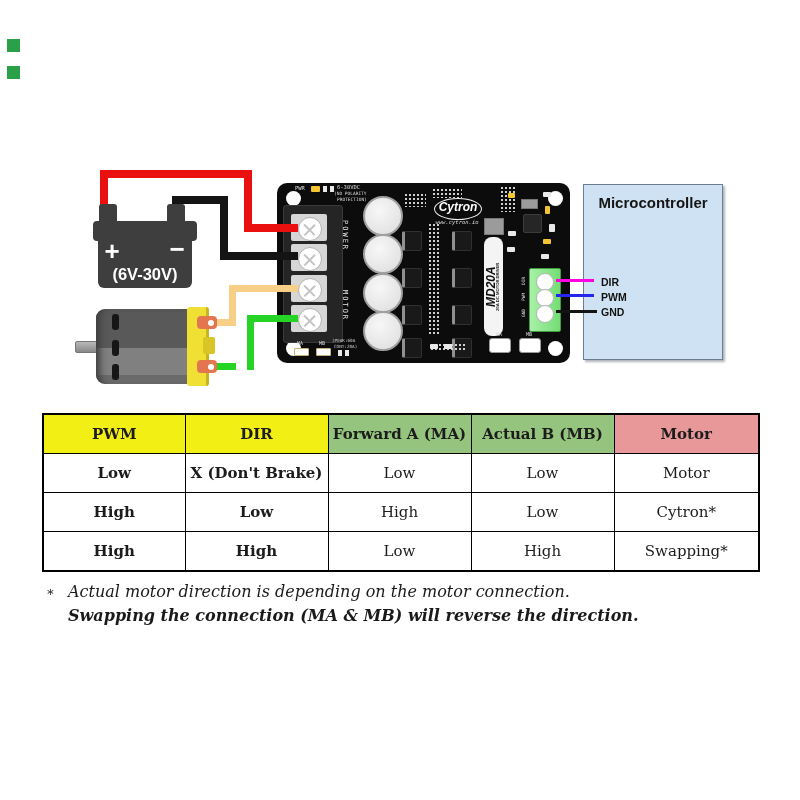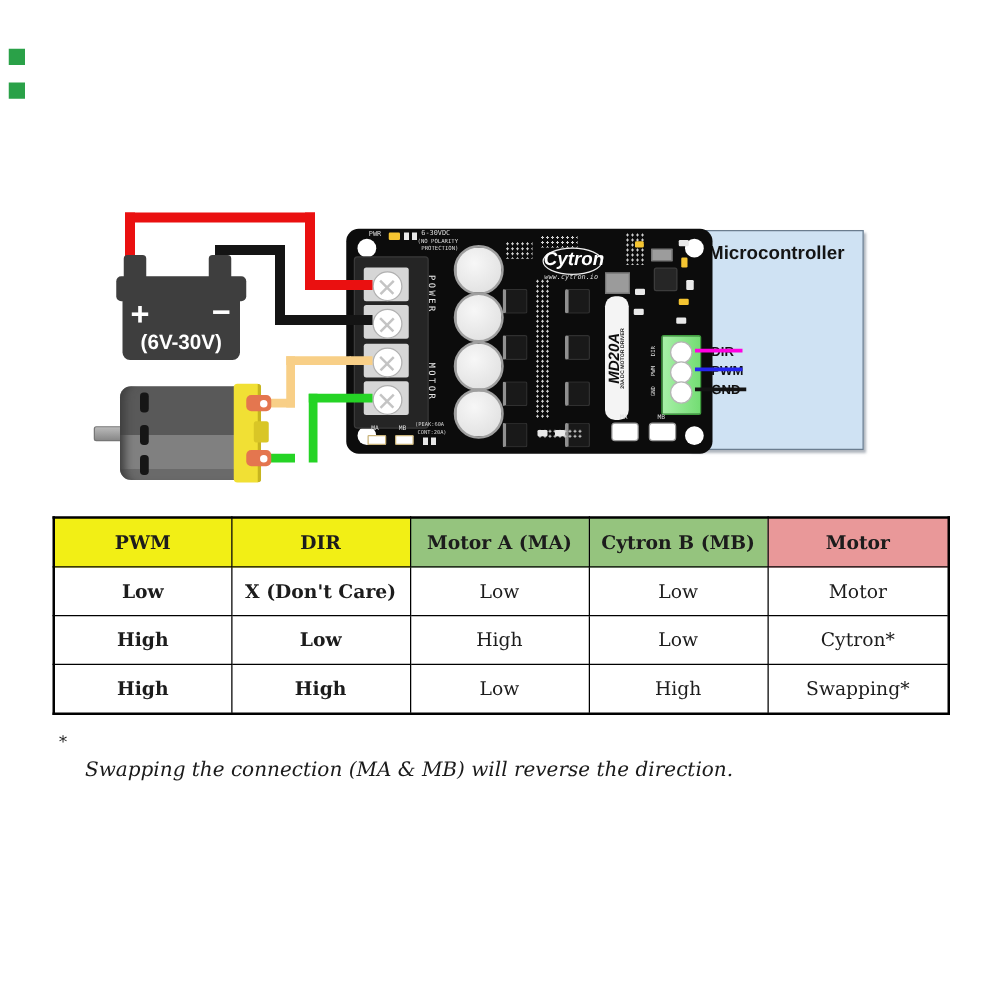--- a/index.html
+++ b/index.html
@@ -64,38 +64,38 @@
   .cap{position:absolute;left:86px;width:36px;height:36px;border-radius:50%;
        background:radial-gradient(circle at 40% 35%,#f7f7f7,#dcdcdc);border:2px solid #9f9f9f;}
   .fet{position:absolute;width:16px;height:18px;background:#191919;border:1px solid #303030;
        border-left:3px solid #909090;border-radius:2px;}
   .dots{position:absolute;background-image:radial-gradient(#d0d0d0 0.8px,transparent 1px);
         background-size:4px 4px;}
   .pad{position:absolute;background:#e9e9e9;border-radius:1px;}
   .pad.y{background:#f5c531;}
   .padrow{position:absolute;background:repeating-linear-gradient(90deg,#e8e8e8 0 4px,transparent 4px 7px);}
   .logo{position:absolute;left:157px;top:15px;width:46px;height:20px;border:1.5px solid #eee;
-        border-radius:50%;color:#fff;font-style:italic;font-weight:bold;font-size:15px;line-height:17px;
-        text-align:left;}
+        border-radius:50%;color:#fff;font-style:italic;font-weight:bold;font-size:12px;line-height:17px;
+        text-align:center;}
   .mdstrip{position:absolute;left:207px;top:54px;width:19px;height:99px;background:#f4f4f4;
            border-radius:8px;}
   .greencomp{position:absolute;left:207px;top:35px;width:18px;height:15px;background:#9b9b9b;
              border:1px solid #777;}
   .gterm{position:absolute;left:252px;top:85px;width:30px;height:62px;border-radius:2px;
          background:linear-gradient(90deg,#a8f0a8,var(--terminal_green,#74dd74));border:1px solid #3f9f3f;}
   .gpin{position:absolute;left:259px;width:16px;height:16px;background:#fff;border:1px solid #b5b5b5;
         border-radius:50%;}
   .btn{position:absolute;width:20px;height:13px;background:#fff;border:1.5px solid #9b9b9b;border-radius:3px;}
   .led{position:absolute;width:13px;height:6px;background:#fff;border:1px solid #c9b37a;border-radius:1px;}
   .ic{position:absolute;left:246px;top:31px;width:17px;height:17px;background:#262626;
       border:1px solid #3c3c3c;border-radius:2px;}
   .res{position:absolute;left:244px;top:16px;width:15px;height:8px;background:#9c9c9c;border:1px solid #777;}
 
   
-  .mcu{position:absolute;left:551px;top:184px;width:138px;height:174px;background:var(--mcu_fill,#cfe2f3);
+  .mcu{position:absolute;left:583px;top:184px;width:138px;height:174px;background:var(--mcu_fill,#cfe2f3);
        border:1.5px solid #6b7d8f;box-shadow:2px 2px 2px rgba(110,120,135,.55);z-index:1;}
   .mcu-title{position:absolute;left:0;top:9px;width:100%;text-align:center;font-weight:bold;
              font-size:15px;color:#151515;}
   .mcu-pin{position:absolute;left:17px;font-weight:bold;font-size:10.5px;color:#111;line-height:10px;}
 
   
   table.truth{position:absolute;left:42px;top:413px;width:716px;border-collapse:collapse;
               table-layout:fixed;font-family:"DejaVu Serif",serif;color:#1c1c1c;z-index:1;
               border:2.5px solid #000;}
   table.truth th,table.truth td{border:1.6px solid #000;text-align:center;vertical-align:middle;
@@ -103,21 +103,21 @@
   table.truth th{font-weight:bold;}
   .h-yel{background:var(--header_yellow,#f2ef15);}
   .h-grn{background:var(--header_green,#95c47e);}
   .h-red{background:var(--header_red,#e99899);}
   td.b{font-weight:bold;}
 
   
   .fn{position:absolute;font-family:"DejaVu Serif",serif;font-style:italic;color:#1a1a1a;}
   .fn-sym{left:46px;top:584px;font-size:13px;}
   .fn-l1{left:68px;top:582px;font-size:16px;line-height:19px;}
-  .fn-l2{left:68px;top:606px;font-size:16px;line-height:19px;}
+  .fn-l2{left:68px;top:606px;font-size:16px;line-height:19px;font-weight:bold;}
 </style>
 </head>
 <body>
 
 <div class="page">
 
   <div class="marker" style="left:7px;top:39px;"></div>
   <div class="marker" style="left:7px;top:66px;"></div>
 
   <div class="bat-post" style="left:99px;top:204px;"></div>
@@ -266,27 +266,27 @@
       <col style="width:142px">
         <col style="width:143px">
         <col style="width:143px">
         <col style="width:143px">
         <col style="width:145px">
     </colgroup>
     <tbody>
         <tr>
       <th class="h-yel">PWM</th>
       <th class="h-yel">DIR</th>
-      <th class="h-grn">Motor A (MA)</th>
-      <th class="h-grn">Cytron B (MB)</th>
+      <th class="h-grn">Forward A (MA)</th>
+      <th class="h-grn">Actual B (MB)</th>
       <th class="h-red">Motor</th>
     </tr>
     <tr>
       <td class="b">Low</td>
-      <td class="b">X (Don't Care)</td>
+      <td class="b">X (Don't Brake)</td>
       <td>Low</td>
       <td>Low</td>
       <td>Motor</td>
     </tr>
     <tr>
       <td class="b">High</td>
       <td class="b">Low</td>
       <td>High</td>
       <td>Low</td>
       <td>Cytron*</td>
@@ -295,15 +295,16 @@
       <td class="b">High</td>
       <td class="b">High</td>
       <td>Low</td>
       <td>High</td>
       <td>Swapping*</td>
     </tr>
   </tbody>
     </table>
 
   <div class="fn fn-sym">∗</div>
+  <div class="fn fn-l1">Actual motor direction is depending on the motor connection.</div>
   <div class="fn fn-l2">Swapping the connection (MA &amp; MB) will reverse the direction.</div>
 
 </div>
 
 </body></html>

